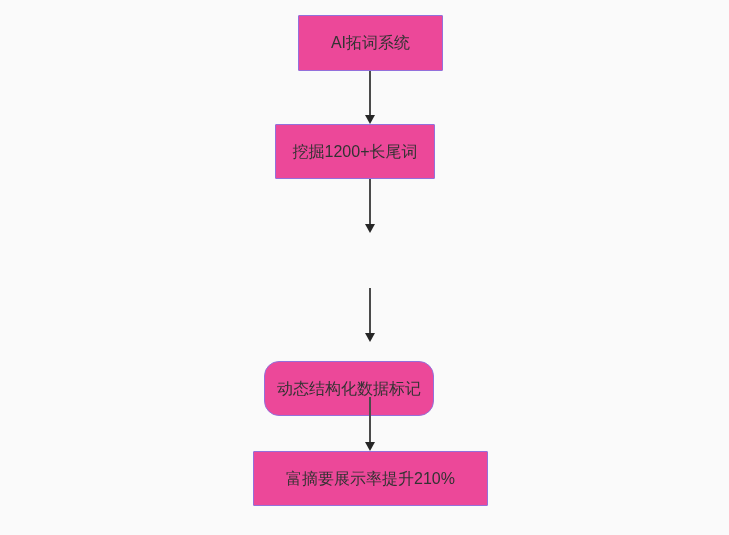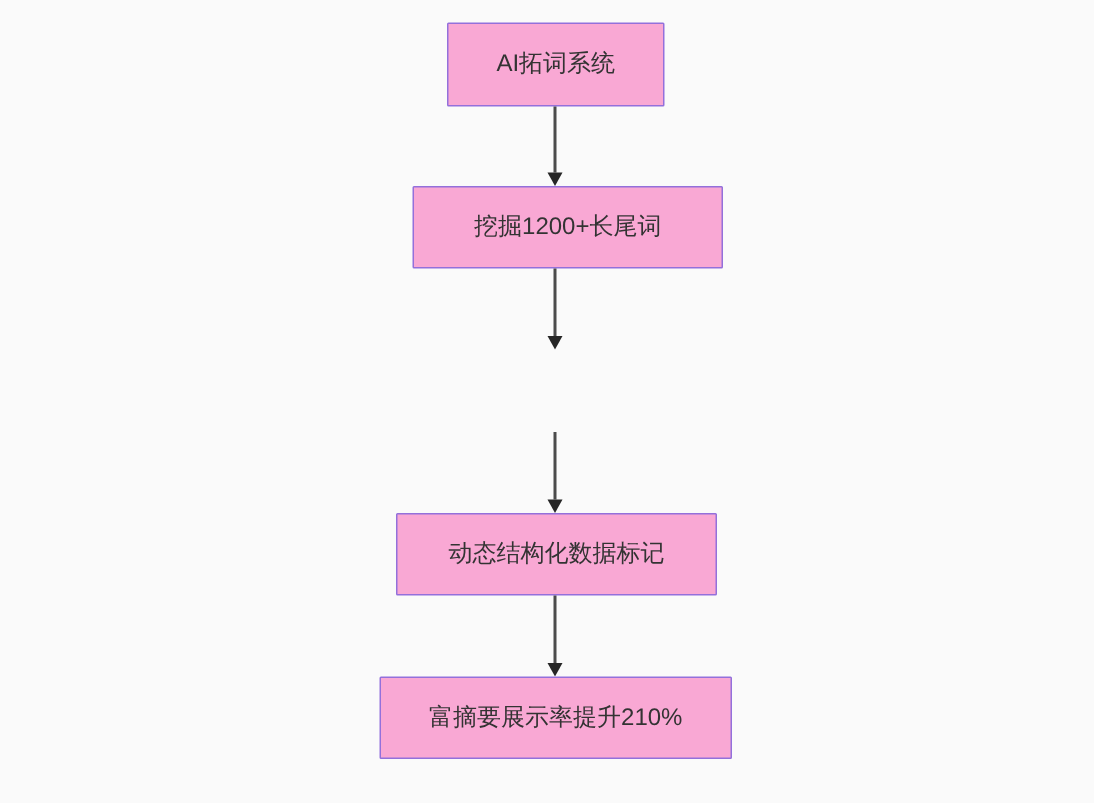--- a/index.html
+++ b/index.html
@@ -10,21 +10,21 @@
     position: relative;
     width: 729px;
     height: 535px;
     background: #fafafa;
     font-family: "Liberation Sans", "DejaVu Sans", sans-serif;
     overflow: hidden;
   }
   .node {
     position: absolute;
     box-sizing: border-box;
-    background: #f9a8d4;
+    background: #ec4899;
     border: 1px solid #9370DB;
     border-radius: 1px;
     display: flex;
     align-items: center;
     justify-content: center;
     color: #333333;
     font-size: 16px;
     text-align: right;
     line-height: 1.2;
   }
@@ -47,23 +47,23 @@
   }
   .edge-arrowhead {
     width: 0;
     height: 0;
     border-left: 5px solid transparent;
     border-right: 5px solid transparent;
     border-top: 9px solid #262626;
   }
   
   #node-0 { left: 298px; top: 15px;  width: 145px; height: 56px; }
-  #node-1 { left: 275px; top: 124px; width: 207px; height: 55px; }
+  #node-1 { left: 275px; top: 124px; width: 160px; height: 55px; }
   #node-2 { left: 260px; top: 233px; width: 222px; height: 55px; }
-  #node-3 { left: 264px; top: 342px; width: 214px; height: 55px; }
+  #node-3 { left: 264px; top: 361px; width: 170px; height: 55px; border-radius: 15px; }
   #node-4 { left: 253px; top: 451px; width: 235px; height: 55px; }
   
   #edge-0 { left: 364px; top: 71px;  height: 53px; }
   #edge-1 { left: 364px; top: 179px; height: 54px; }
   #edge-2 { left: 364px; top: 288px; height: 54px; }
   #edge-3 { left: 364px; top: 397px; height: 54px; }
 </style>
 </head>
 <body>
 

